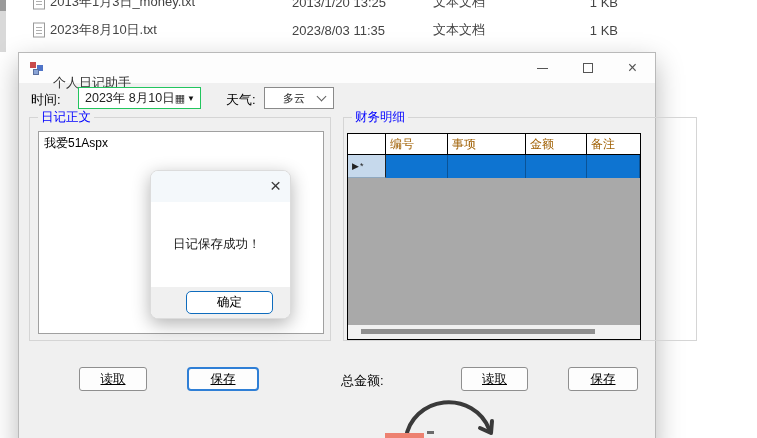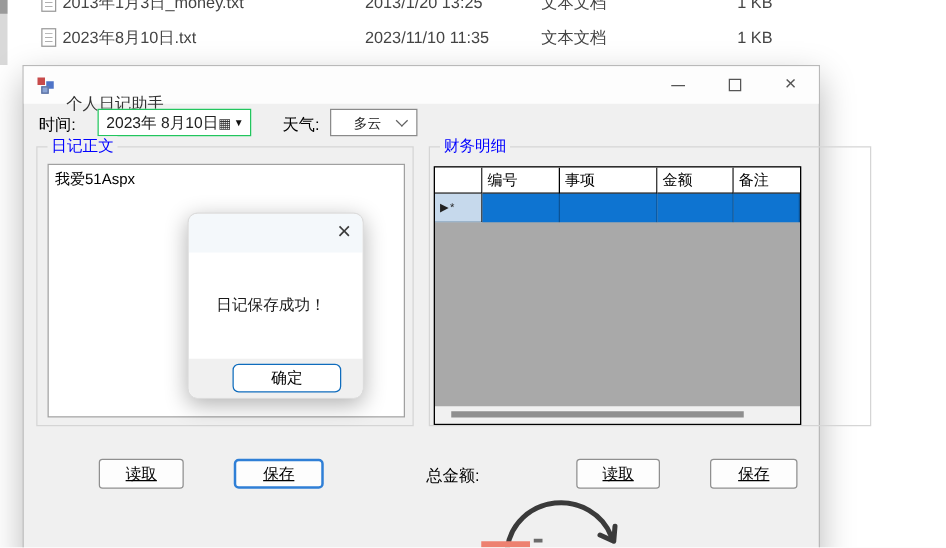--- a/index.html
+++ b/index.html
@@ -64,21 +64,21 @@
     font-size:12.5px; color:#0000ff; white-space:nowrap; }
 
   .diary-text { position:absolute; left:8px; top:13px; width:286px; height:203px;
     background:#fff; border:1px solid #a0a0a0; font-size:12px; color:#000; padding:3px 5px; }
 
   
   .grid { position:absolute; left:3px; top:15px; width:294px; height:207px;
     border:1px solid #000; background:#a9a9a9; display:flex; flex-direction:column; overflow:hidden; }
   .grid-header { display:flex; height:21px; }
   .gh-cell { background:#fff; border-right:1px solid #000; border-bottom:1px solid #000;
-    font-size:12px; color:#000000; display:flex; align-items:center; padding-left:4px; }
+    font-size:12px; color:#a16207; display:flex; align-items:center; padding-left:4px; }
   .gh-rowhdr { width:38px; }
   .col-0 { width:62px; } .col-1 { width:78px; } .col-2 { width:61px; } .col-3 { flex:1; border-right:none; }
   .grid-row { display:flex; height:23px; }
   .gr-rowhdr { width:38px; background:#c6d9ec; border-right:1px solid #222; border-bottom:1px solid #8fa8bf;
     font-size:9px; color:#222; display:flex; align-items:center; padding-left:4px; letter-spacing:1px; }
   .gr-cell { background:#0e74d1; border-right:1px solid rgba(0,0,0,.28); }
   .grid-fill { flex:1; background:#a9a9a9; }
   .hscroll { height:14px; background:#f1f1f1; position:relative; }
   .hscroll .thumb { position:absolute; left:13px; top:4px; width:234px; height:5px; background:#8f8f8f; }
 
@@ -124,21 +124,21 @@
     <span class="file-icon"></span>
     <span class="cell c-name">2013年1月3日_money.txt</span>
     <span class="cell c-date">2013/1/20 13:25</span>
     <span class="cell c-type">文本文档</span>
     <span class="cell c-size">1 KB</span>
   </div>
 
   <div class="file-row" style="top:15px;">
     <span class="file-icon"></span>
     <span class="cell c-name">2023年8月10日.txt</span>
-    <span class="cell c-date">2023/11/10 11:35</span>
+    <span class="cell c-date">2023/8/03 11:35</span>
     <span class="cell c-type">文本文档</span>
     <span class="cell c-size">1 KB</span>
   </div>
 
   <div class="win">
 
     <div class="titlebar">
       <span class="app-icon">
         <span class="sq red"></span>
           <span class="sq blue1"></span>

